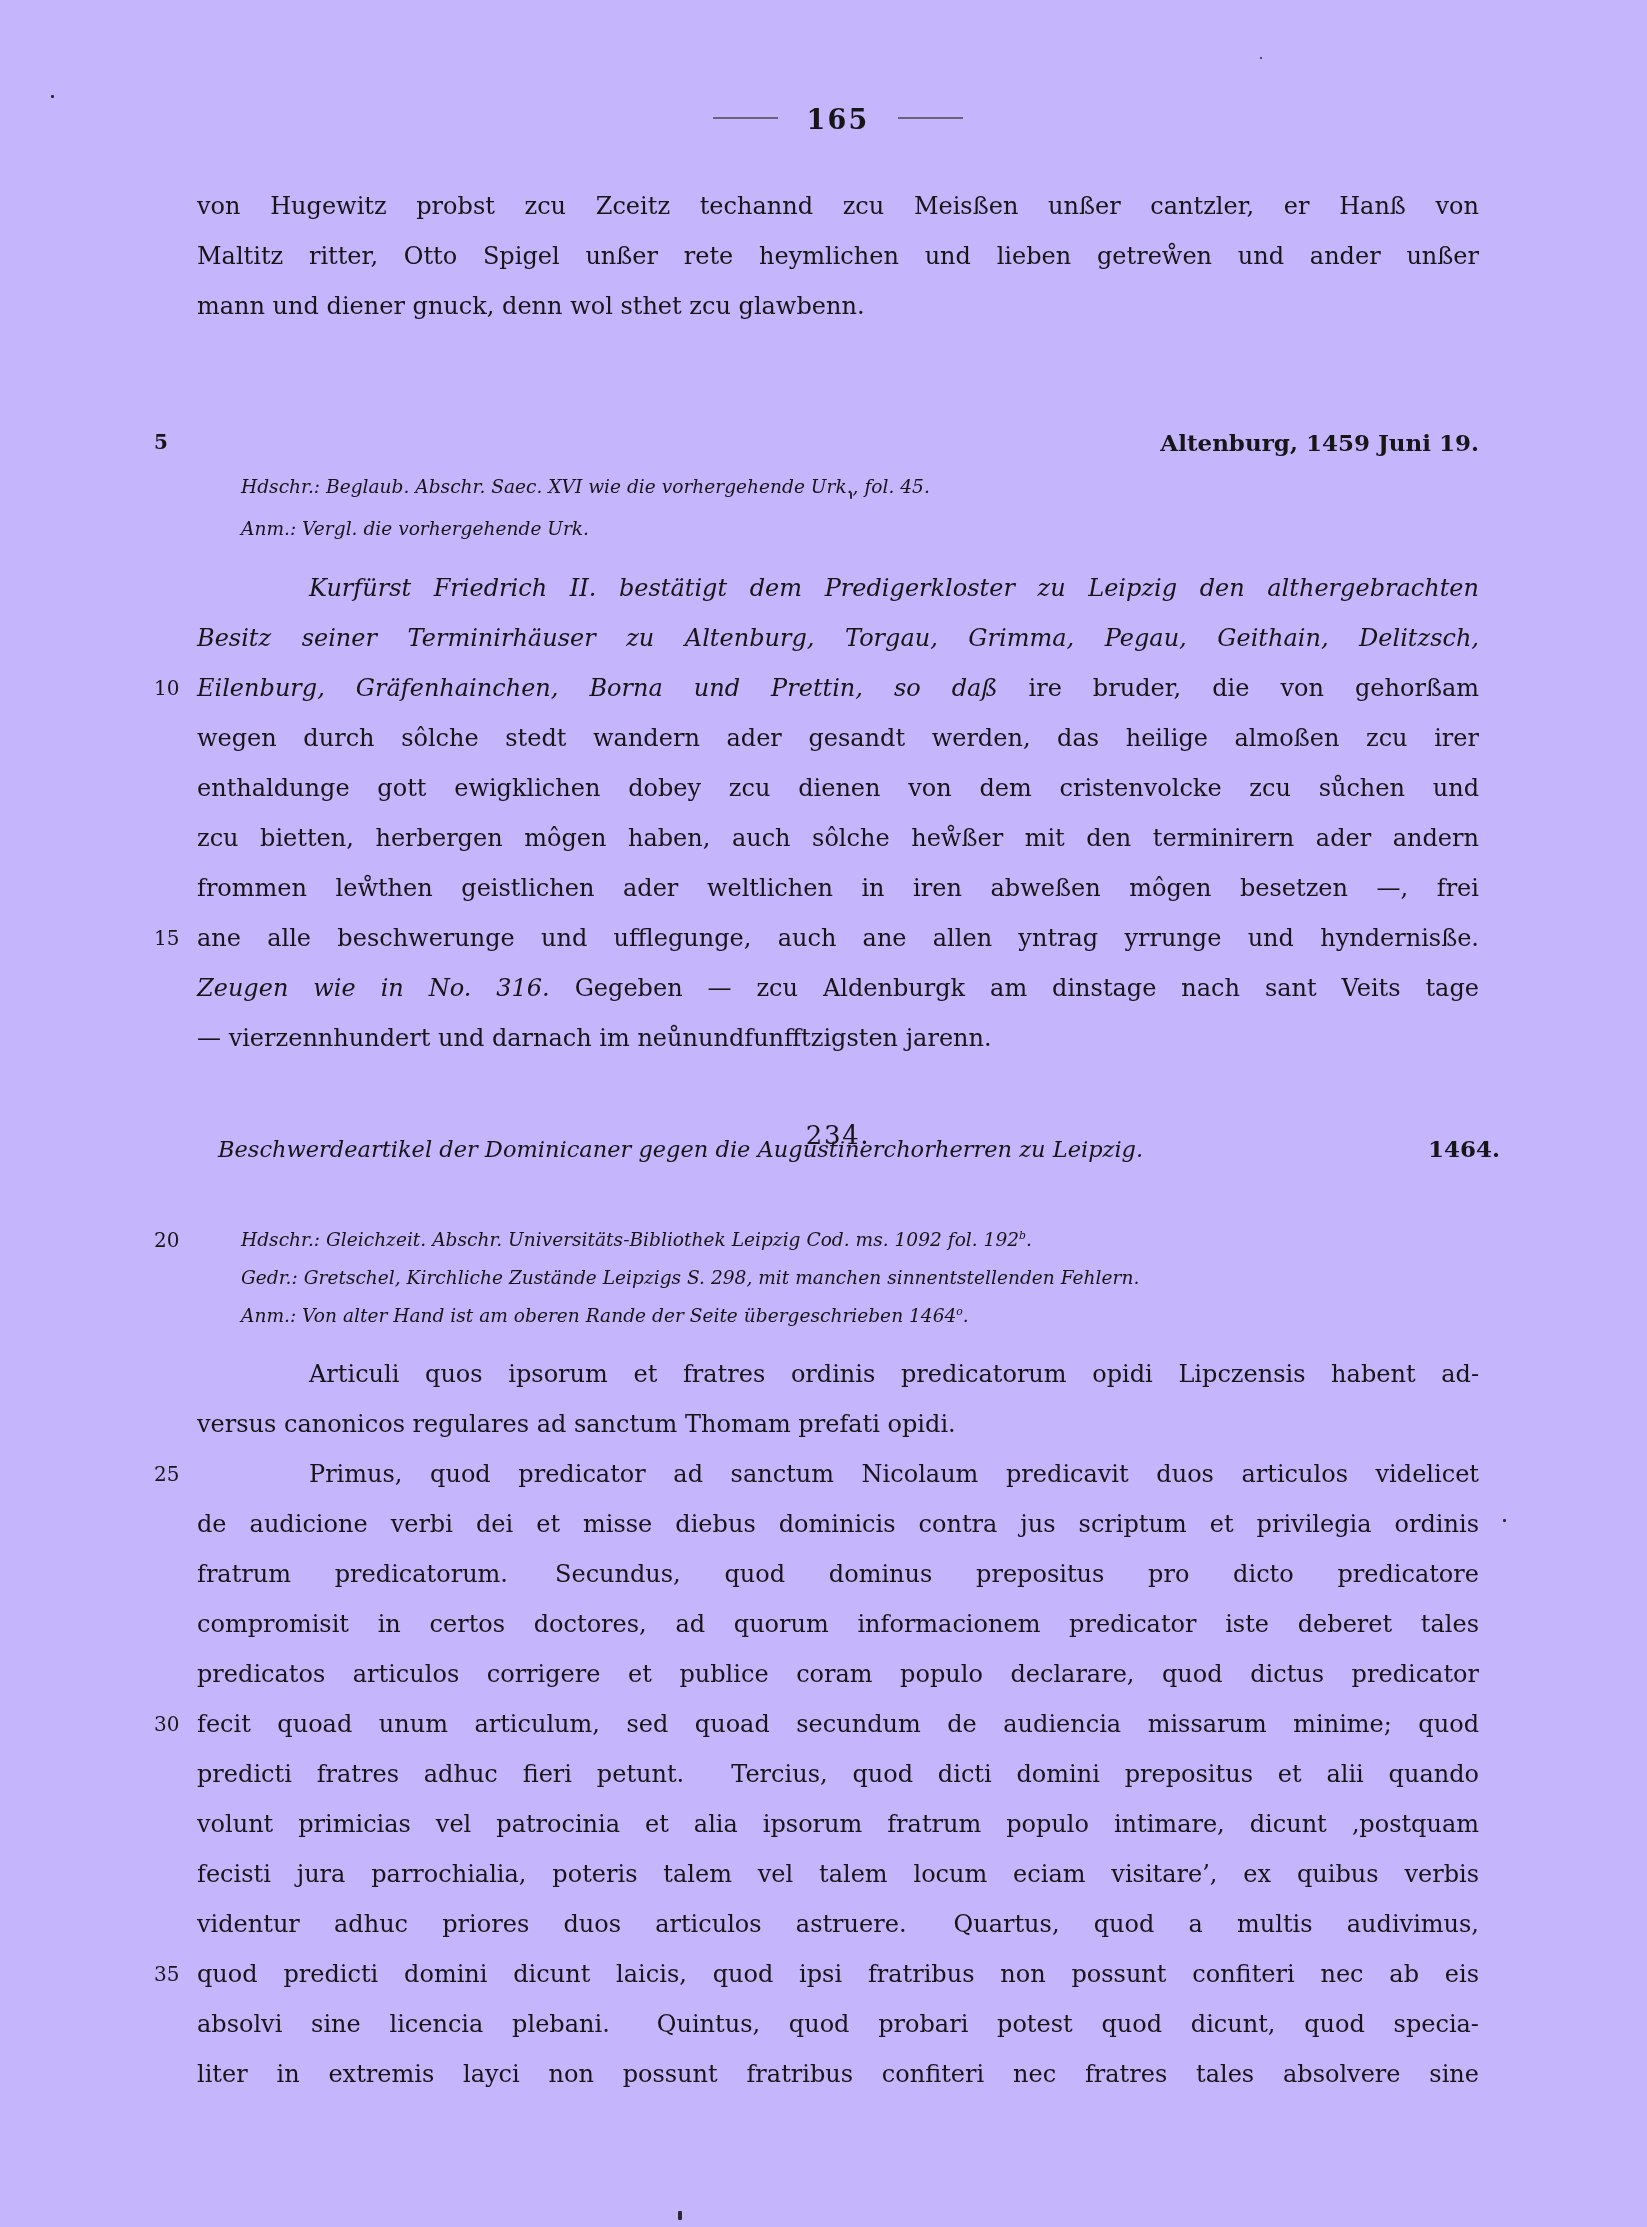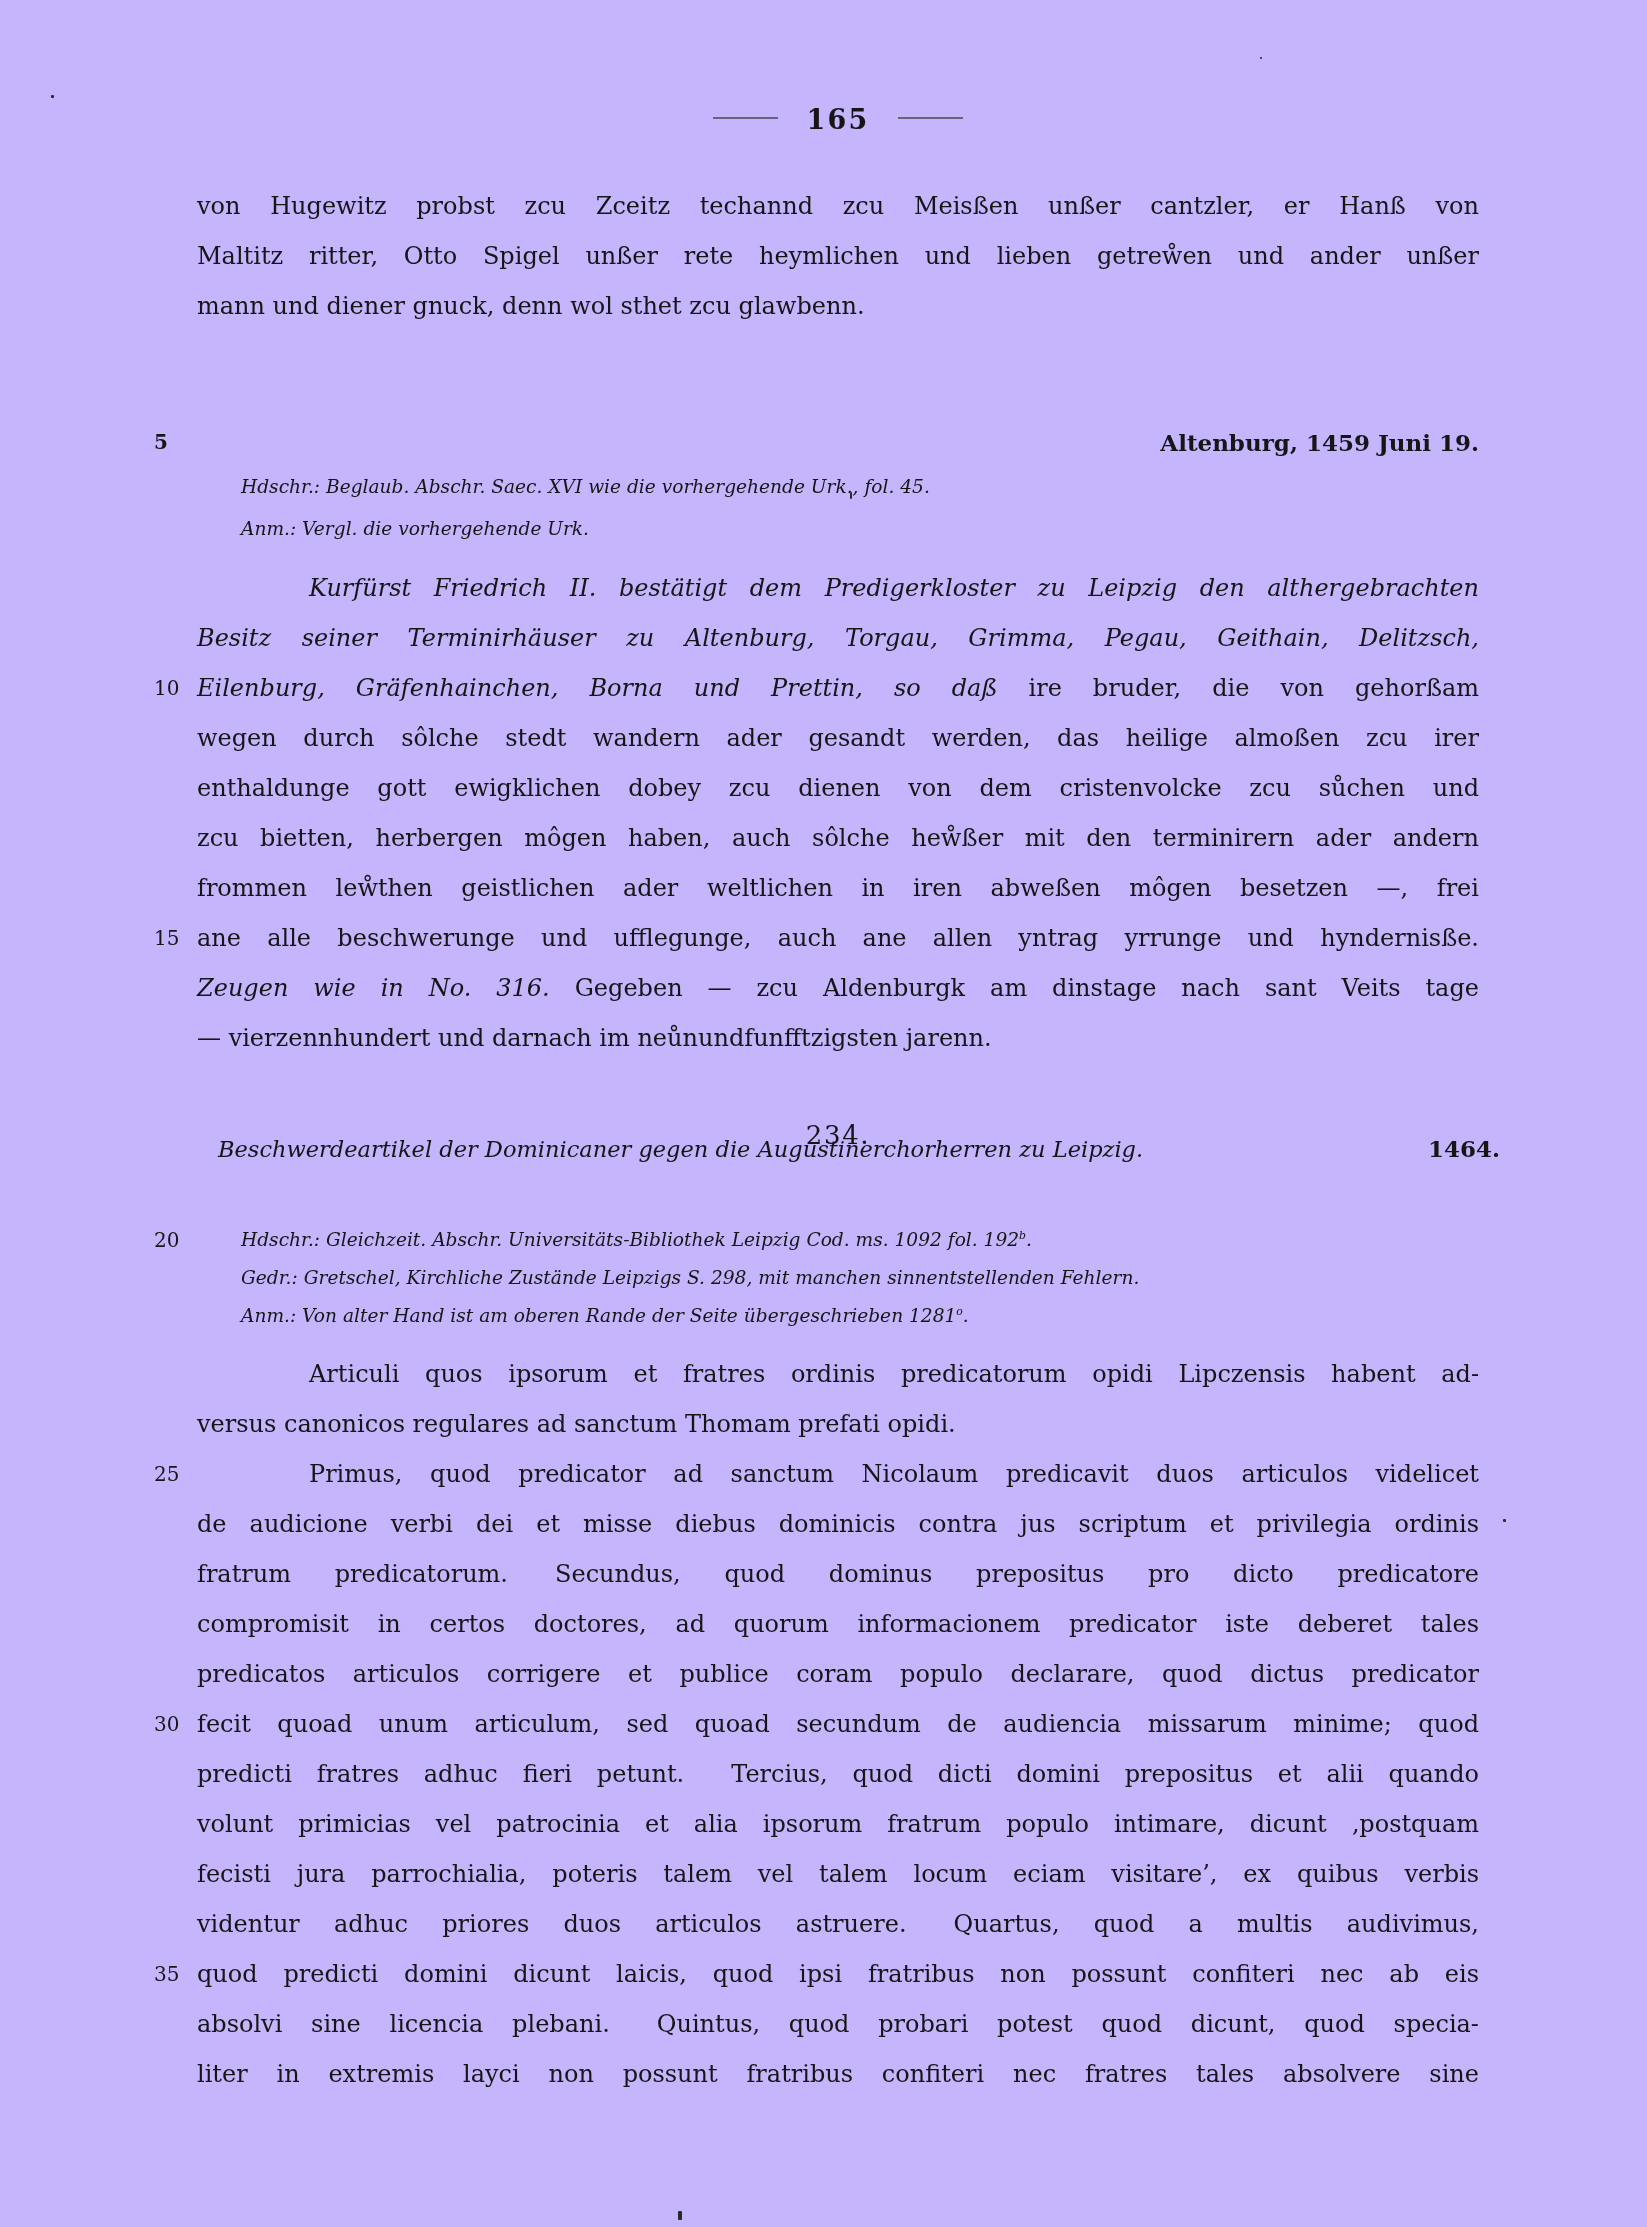--- a/index.html
+++ b/index.html
@@ -85,21 +85,21 @@
   <div class="eh" style="top:1120px;">234.</div>
 
   <div class="col titleline">
     <span class="t">Beschwerdeartikel der Dominicaner gegen die Augustinerchorherren zu Leipzig.</span>
     <span class="y">1464.</span>
   </div>
 
   <div class="col sources sources234" style="top:1221px;">
       <div class="line"><span class="mnum">20</span><span class="seg-it">Hdschr.: Gleichzeit. Abschr. Universitäts-Bibliothek Leipzig Cod. ms. 1092 fol. 192</span><span class="seg-sup">b</span><span class="seg-it">.</span></div>
       <div class="line"><span class="seg-it">Gedr.: Gretschel, Kirchliche Zustände Leipzigs S. 298, mit manchen sinnentstellenden Fehlern.</span></div>
-      <div class="line"><span class="seg-it">Anm.: Von alter Hand ist am oberen Rande der Seite übergeschrieben 1281</span><span class="seg-sup">o</span><span class="seg-it">.</span></div>
+      <div class="line"><span class="seg-it">Anm.: Von alter Hand ist am oberen Rande der Seite übergeschrieben 1464</span><span class="seg-sup">o</span><span class="seg-it">.</span></div>
     </div>
 
   <div class="col" style="top:1349px;">
       <div class="line just ind"><span class="seg-rm">Articuli quos ipsorum et fratres ordinis predicatorum opidi Lipczensis habent ad-</span></div>
       <div class="line"><span class="seg-rm">versus canonicos regulares ad sanctum Thomam prefati opidi.</span></div>
       <div class="line just ind"><span class="mnum">25</span><span class="seg-rm">Primus, quod predicator ad sanctum Nicolaum predicavit duos articulos videlicet</span></div>
       <div class="line just"><span class="seg-rm">de audicione verbi dei et misse diebus dominicis contra jus scriptum et privilegia ordinis</span></div>
       <div class="line just"><span class="seg-rm">fratrum predicatorum.</span><span class="gap"></span><span class="seg-rm">Secundus, quod dominus prepositus pro dicto predicatore</span></div>
       <div class="line just"><span class="seg-rm">compromisit in certos doctores, ad quorum informacionem predicator iste deberet tales</span></div>
       <div class="line just"><span class="seg-rm">predicatos articulos corrigere et publice coram populo declarare, quod dictus predicator</span></div>

